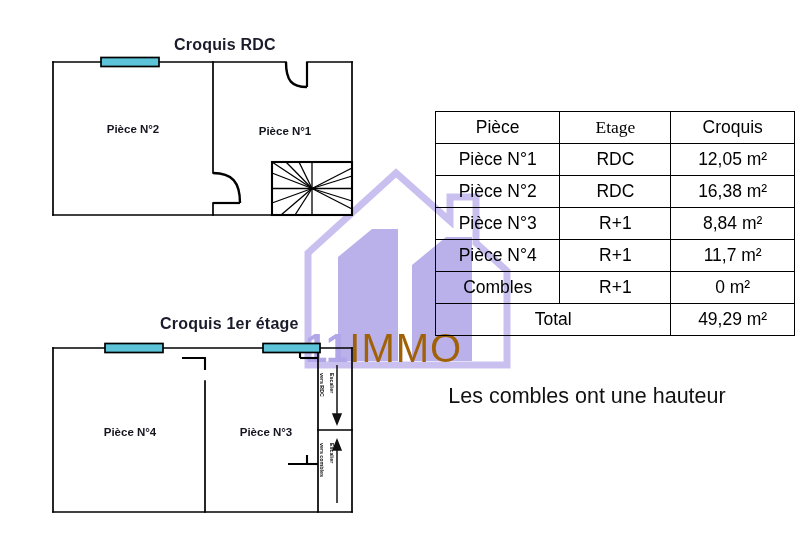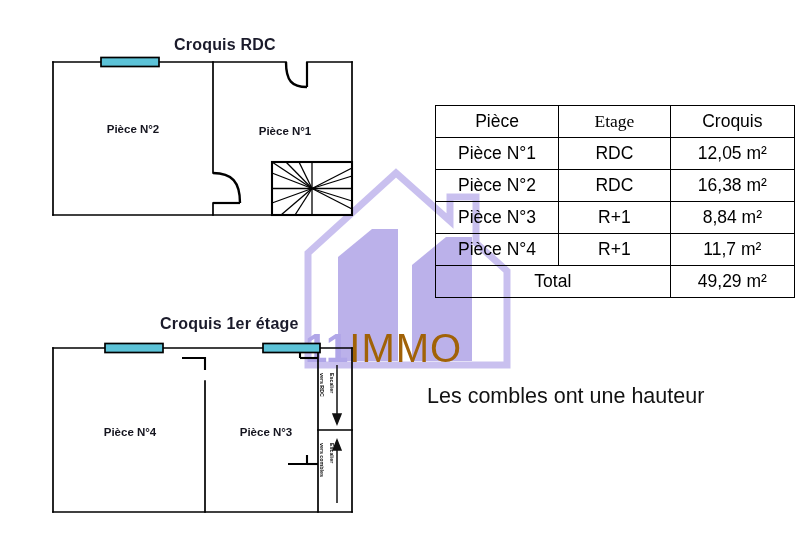--- a/index.html
+++ b/index.html
@@ -37,42 +37,42 @@
     font-size:11.5px;font-weight:bold;fill:#15151f;
     text-anchor:middle;dominant-baseline:middle;
   }
   .stair-label{
     font-family:"Liberation Sans",sans-serif;
     font-size:5.3px;font-weight:bold;fill:#111;
   }
 
   
   .surface-table{
-    position:absolute;left:435px;top:105px;width:360px;
+    position:absolute;left:435px;top:111px;width:360px;
     border-collapse:collapse;z-index:5;background:transparent;
   }
   .surface-table td{
     border:1.6px solid #000;
     text-align:center;
     font-size:17.5px;
     padding:3px 2px 4px 2px;
     height:24px;
     color:#000;
     font-family:"Liberation Sans",sans-serif;
   }
   .surface-table .col-piece{width:124px;}
   .surface-table .col-etage{width:112px;font-family:Liberation Serif, serif;}
   .surface-table .col-surface{width:124px;}
   .surface-table tr.head td{font-size:17.5px;}
   .surface-table .total-label{}
 
   
   .note{
-    position:absolute;left:427px;top:382px;width:350px;z-index:5;
-    font-size:21.5px;line-height:1.34;color:#121212;
+    position:absolute;left:412px;top:382px;width:350px;z-index:5;
+    font-size:21.5px;line-height:1.34;color:#121212;text-align:center;
     font-family:"Liberation Sans",sans-serif;
   }
   .note div{white-space:nowrap;}
 </style>
 </head>
 <body>
 
 <div class="stage">
 
   <div class="watermark">
@@ -217,20 +217,25 @@
         <td>Pièce N°3</td>
         <td>R+1</td>
         <td>8,84 m²</td>
       </tr>
       <tr>
         <td>Pièce N°4</td>
         <td>R+1</td>
         <td>11,7 m²</td>
       </tr>
       <tr>
+        <td>Combles</td>
+        <td>R+1</td>
+        <td>0 m²</td>
+      </tr>
+      <tr>
         <td class="total-label" colspan="2">Total</td>
         <td>49,29 m²</td>
       </tr>
     </tbody>
   </table>
 
   <div class="note">
     <div>Les combles ont une hauteur</div>
   </div>
 

